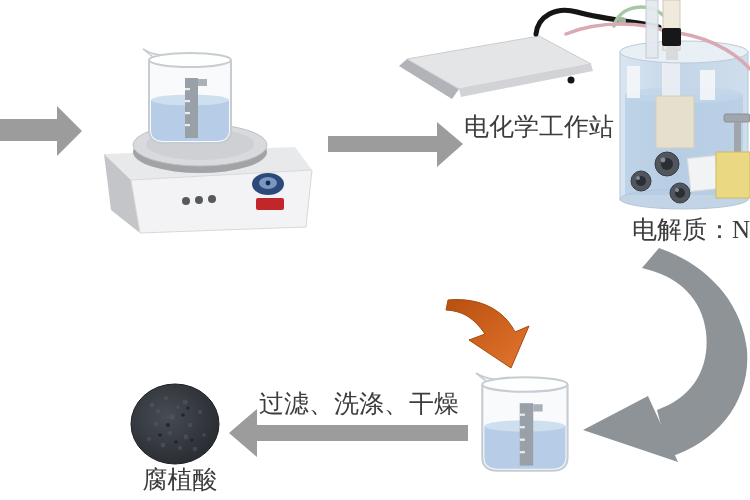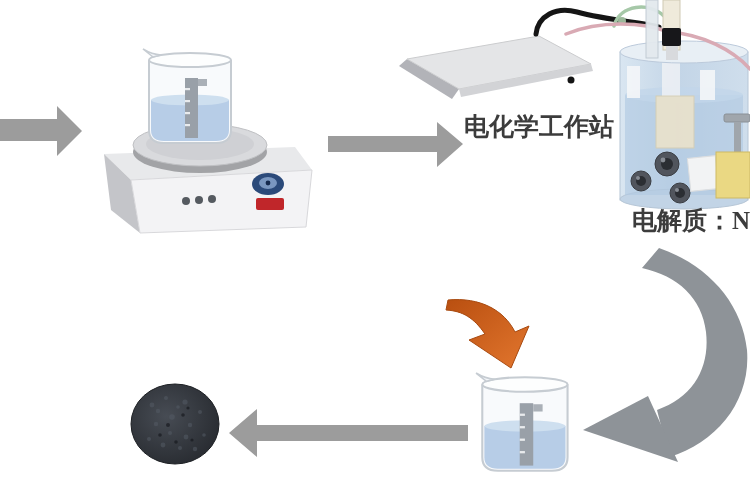--- a/index.html
+++ b/index.html
@@ -2,21 +2,21 @@
 <html><head>
 <meta charset="utf-8">
 <style>
   html,body{margin:0;padding:0;background:#fff;}
   #stage{
     position:relative;width:750px;height:500px;background:#ffffff;
     overflow:hidden;font-family:"Liberation Serif","DejaVu Serif",serif;
   }
   #stage svg{position:absolute;left:0;top:0;}
   .lbl{
-    position:absolute;font-weight:bold;font-size:25px;line-height:1.05;
+    position:absolute;font-weight:normal;font-size:25px;line-height:1.05;
     color:#3c3c3c;white-space:nowrap;
   }
   .lbl.center{transform:translateX(-50%);}
 </style>
 </head>
 <body>
 
 <div id="stage">
 
 <svg width="750" height="500" viewBox="0 0 750 500">
@@ -158,15 +158,17 @@
           <circle cx="183" cy="415" r="1.8"></circle>
       <circle cx="160" cy="435" r="1.8"></circle>
           <circle cx="192" cy="440" r="1.6"></circle>
       <circle cx="176" cy="442" r="1.8"></circle>
           <circle cx="188" cy="408" r="1.6"></circle>
     </g>
   </g>
 </svg>
 
 <div class="lbl center" style="left:539px;top:114px">电化学工作站</div>
-<div class="lbl" style="left:632px;top:208px">电解质：N</div>
+<div class="lbl" style="left:632px;top:217px">电解质：N</div>
+<div class="lbl center" style="left:359px;top:391px">过滤、洗涤、干燥</div>
+<div class="lbl center" style="left:180px;top:467px">腐植酸</div>
 
 </div>
 
 </body></html>

